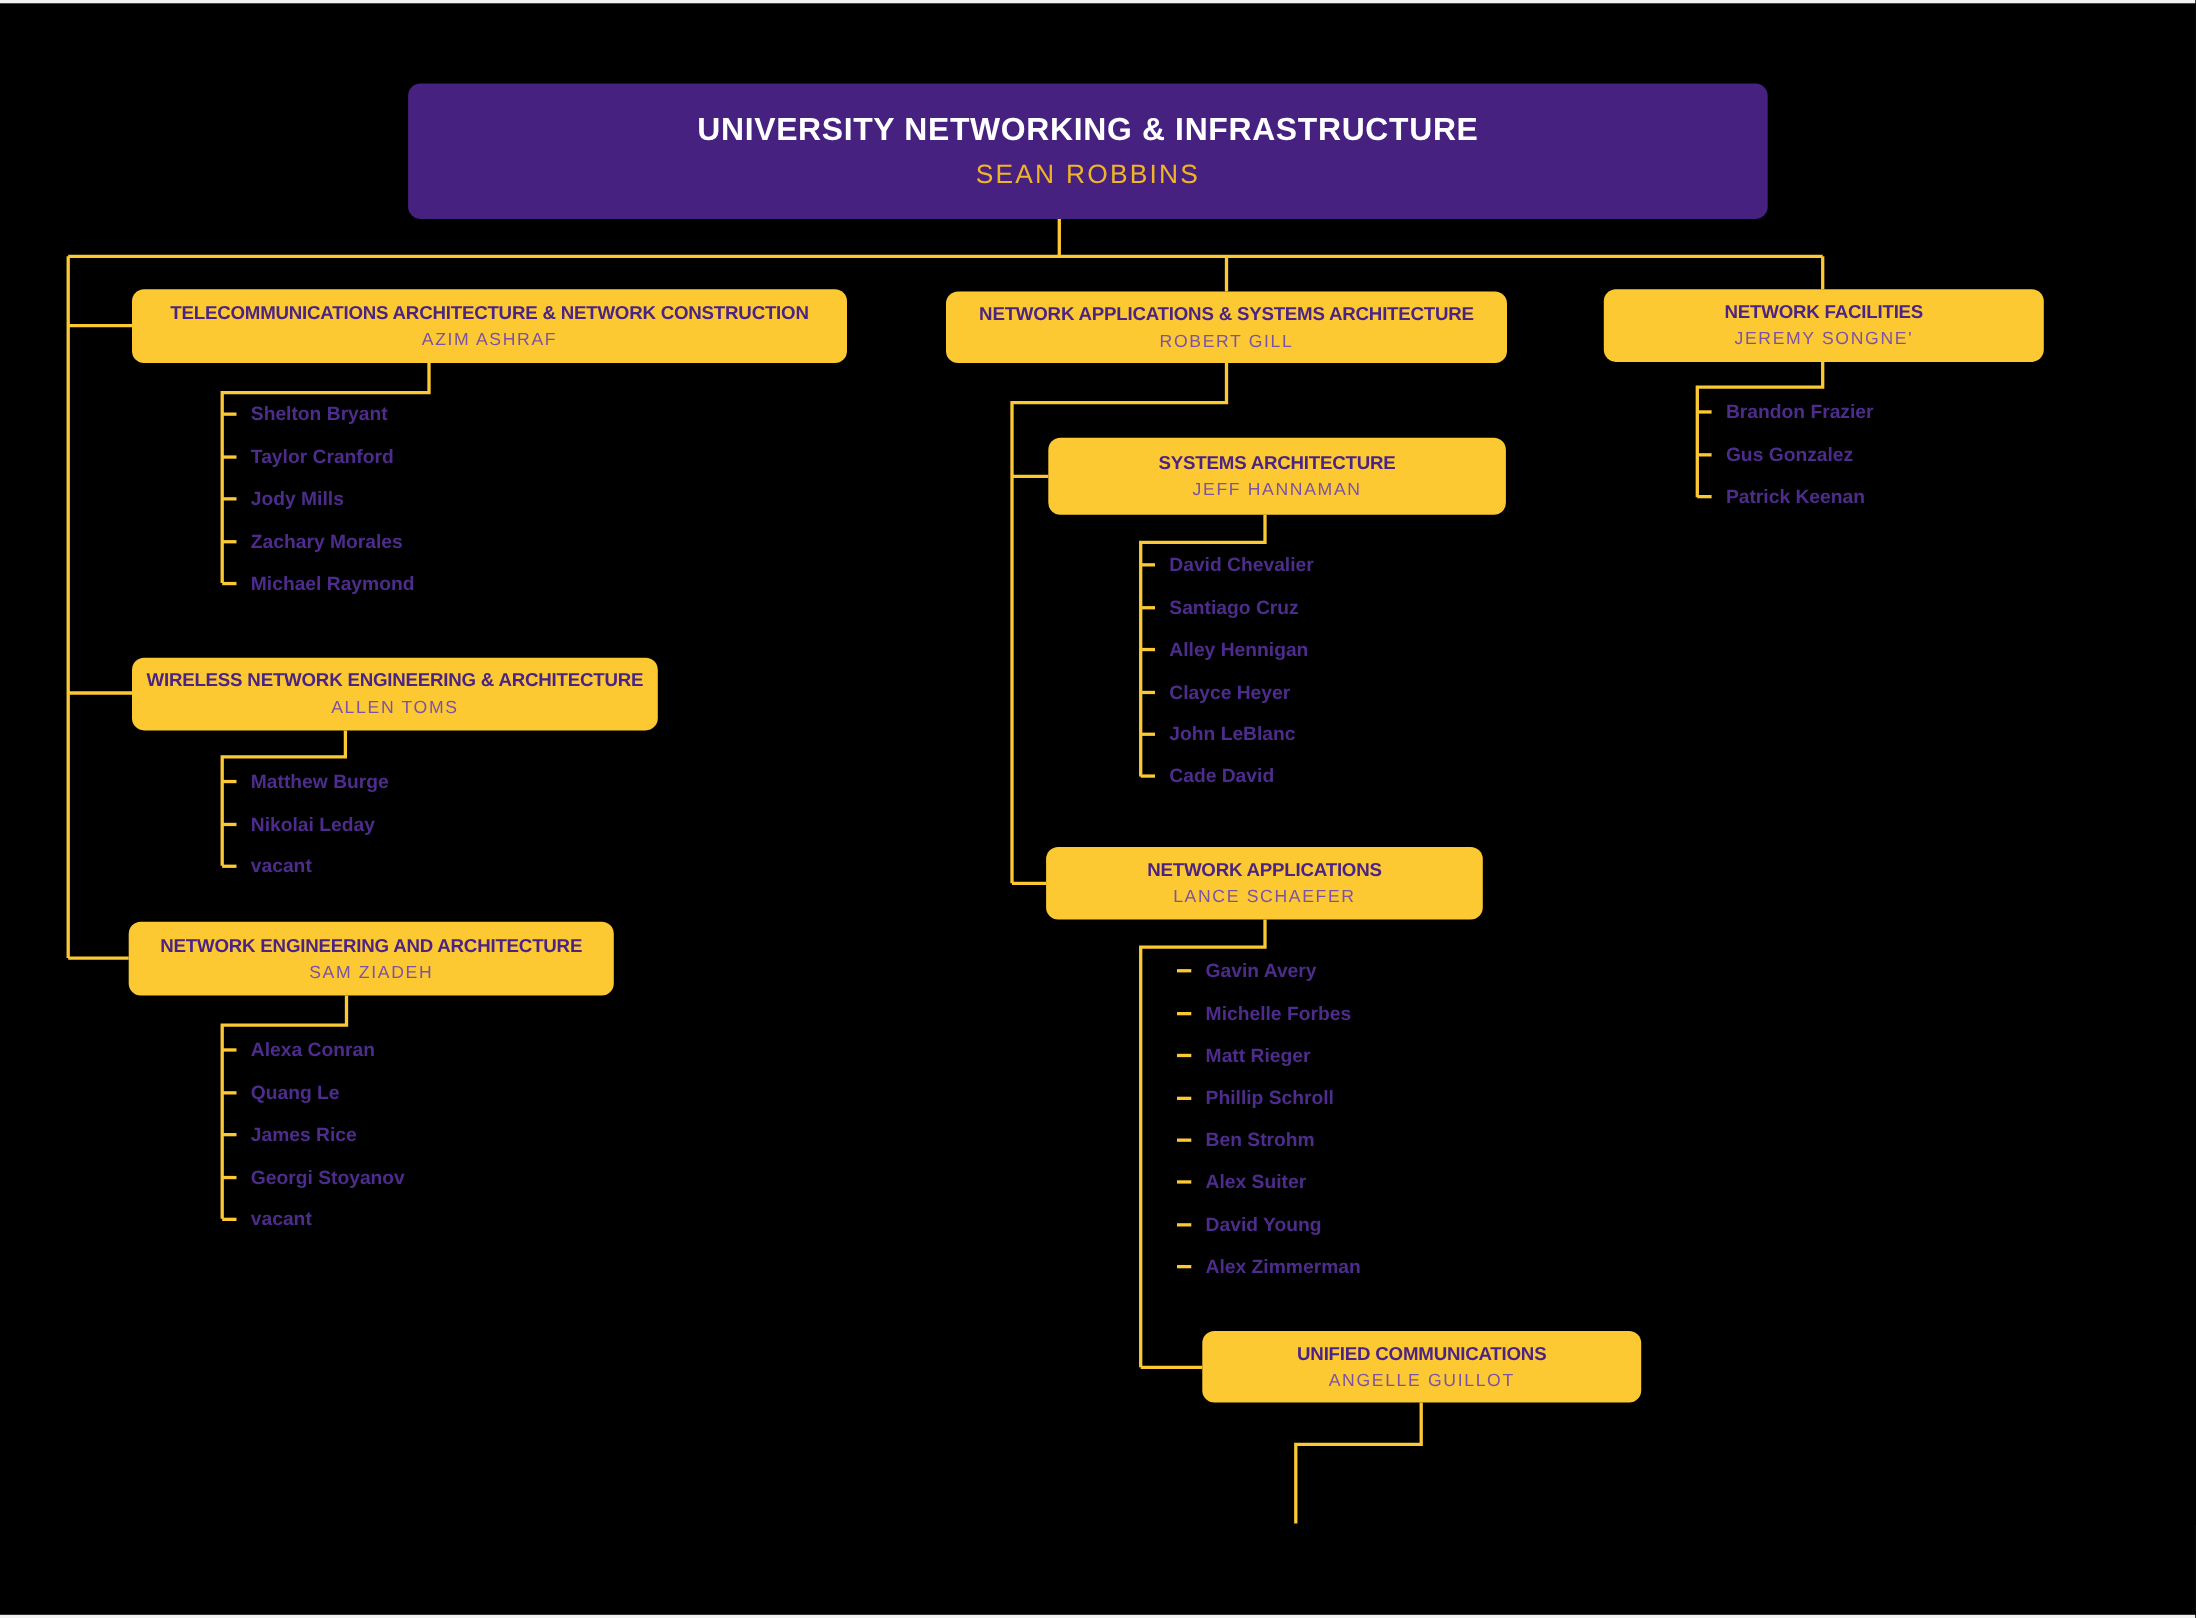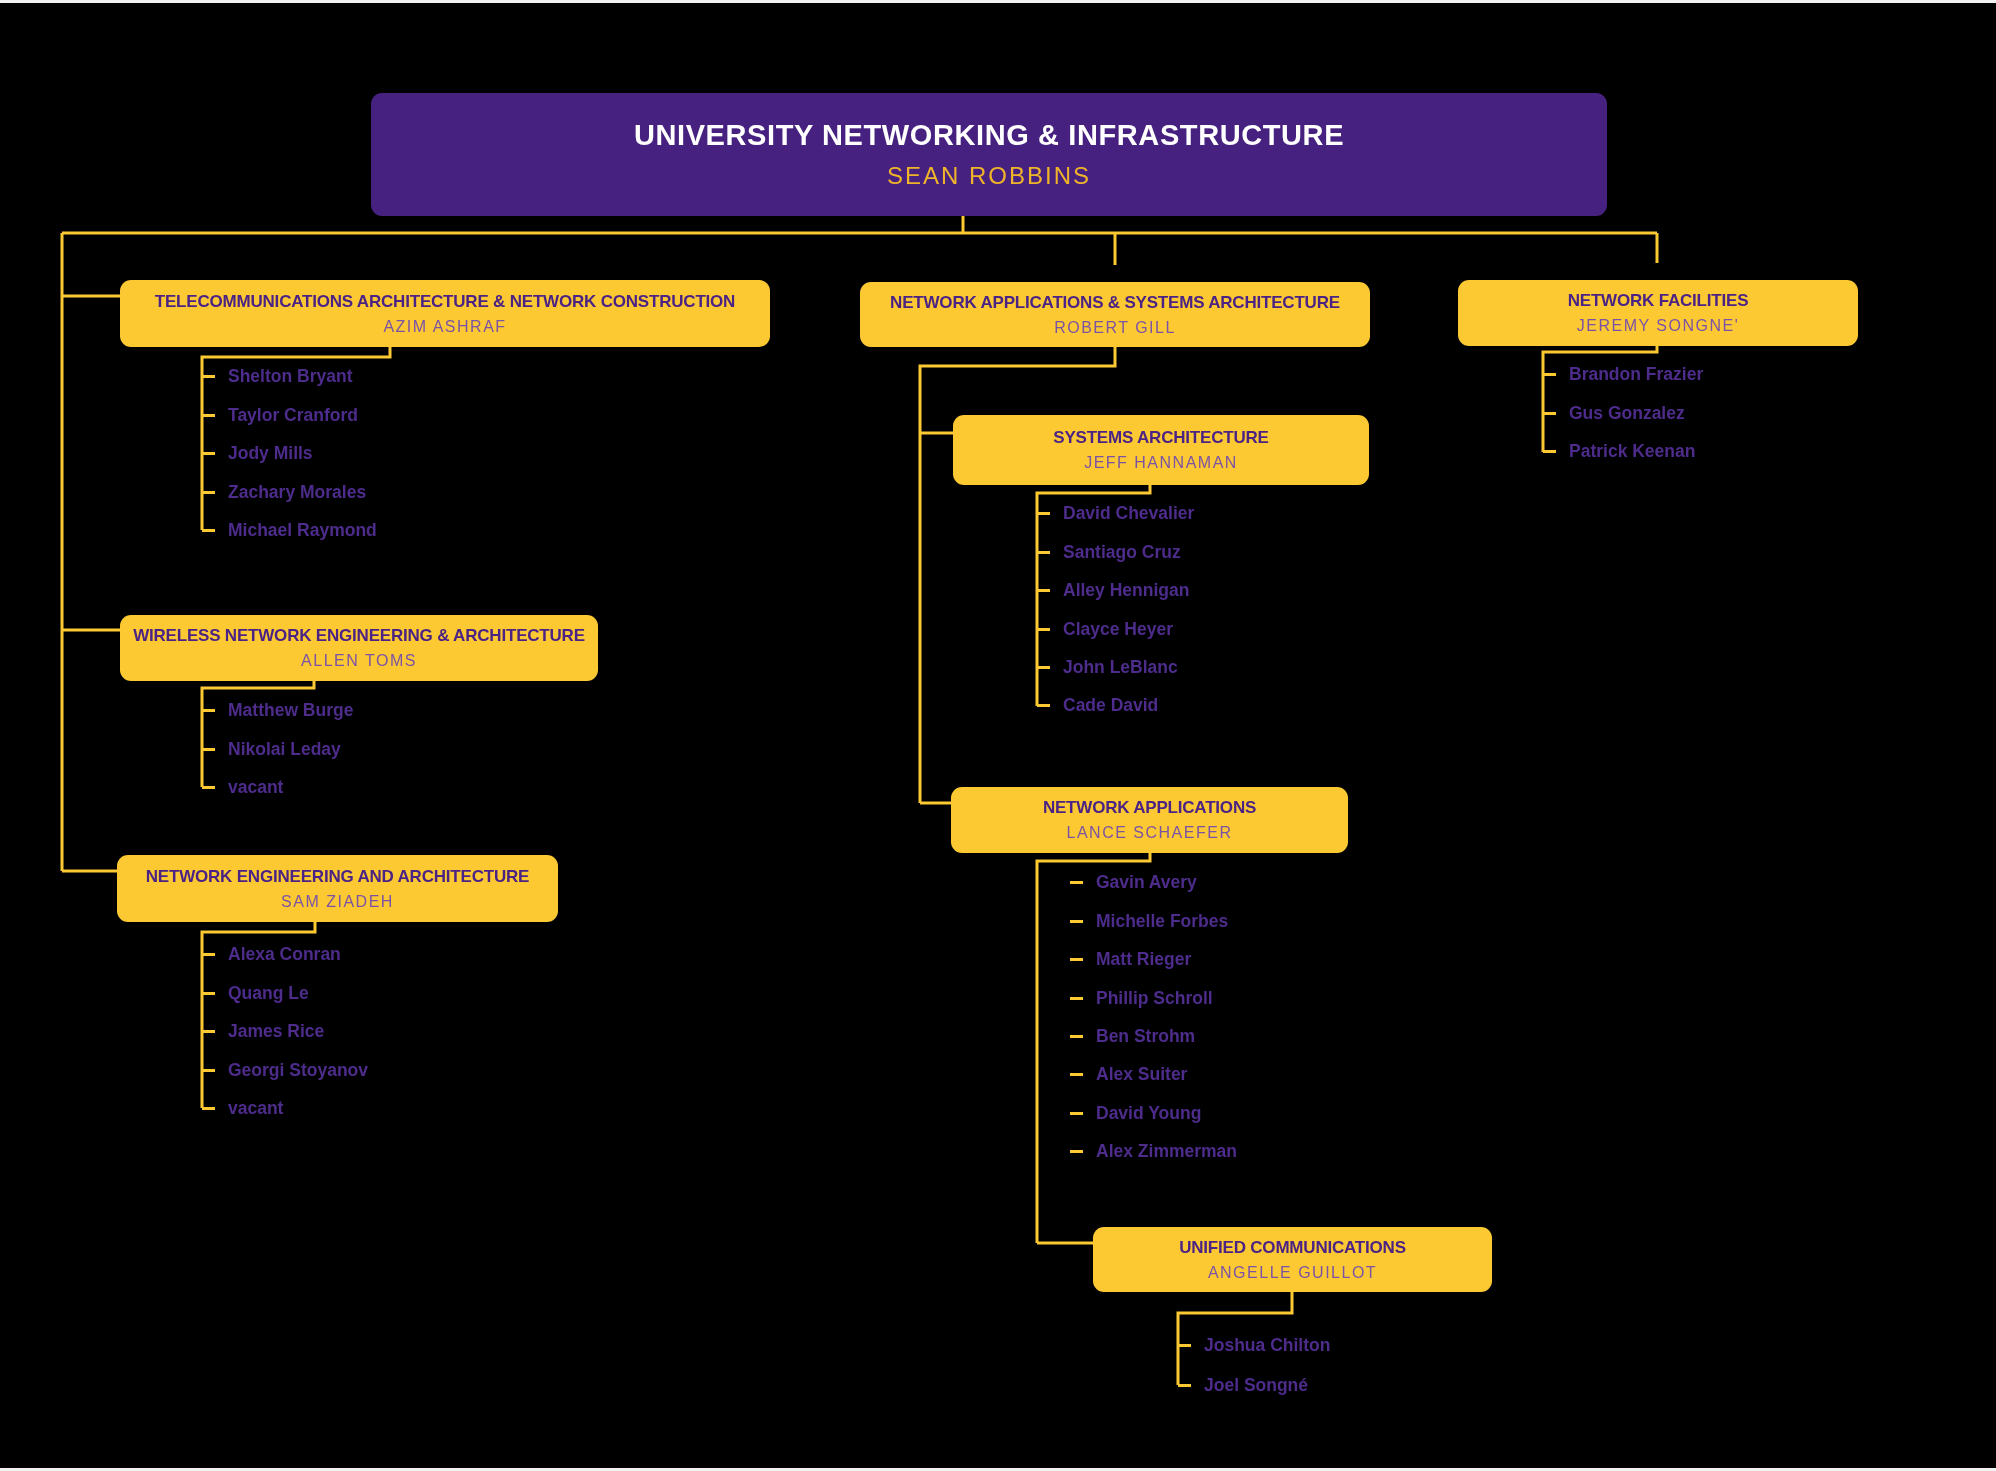--- a/index.html
+++ b/index.html
@@ -25,21 +25,20 @@
   .edge{position:absolute;left:0;width:100%;height:3px;background:var(--edge-white);}
   .edge.top{top:0;}
   .edge.bottom{bottom:0;}
   #connectors{position:absolute;left:0;top:0;}
   #connectors path{fill:none;stroke:var(--line-yellow);stroke-width:3;}
   .box{
     position:absolute;
     display:flex;flex-direction:column;align-items:center;justify-content:center;
     border-radius:11px;
     text-align:left;
-    margin-top:17px;
   }
   .box.root{
     background:var(--purple-box);
     gap:10px;
   }
   .box.root .box-title{
     color:var(--root-title-white);
     font-size:29px;font-weight:bold;letter-spacing:0.6px;white-space:nowrap;
   }
   .box.root .box-name{
@@ -190,24 +189,20 @@
     <li>Ben Strohm</li>
     <li>Alex Suiter</li>
     <li>David Young</li>
     <li>Alex Zimmerman</li>
   </ul>
 
   <div class="box dept" style="left:1093px;top:1210px;width:399px;height:65px;">
     <div class="box-title">UNIFIED COMMUNICATIONS</div>
     <div class="box-name">ANGELLE GUILLOT</div>
   </div>
-  <ul class="staff" style="left:1178px;top:1325px;--row:40px;">
-    <li>Joshua Chilton</li>
-    <li>Joel Songné</li>
-  </ul>
 
   <div class="box dept" style="left:1458px;top:263px;width:400px;height:66px;">
     <div class="box-title">NETWORK FACILITIES</div>
     <div class="box-name">JEREMY SONGNE'</div>
   </div>
   <ul class="staff" style="left:1543px;top:355.8px;">
     <li>Brandon Frazier</li>
     <li>Gus Gonzalez</li>
     <li>Patrick Keenan</li>
   </ul>

